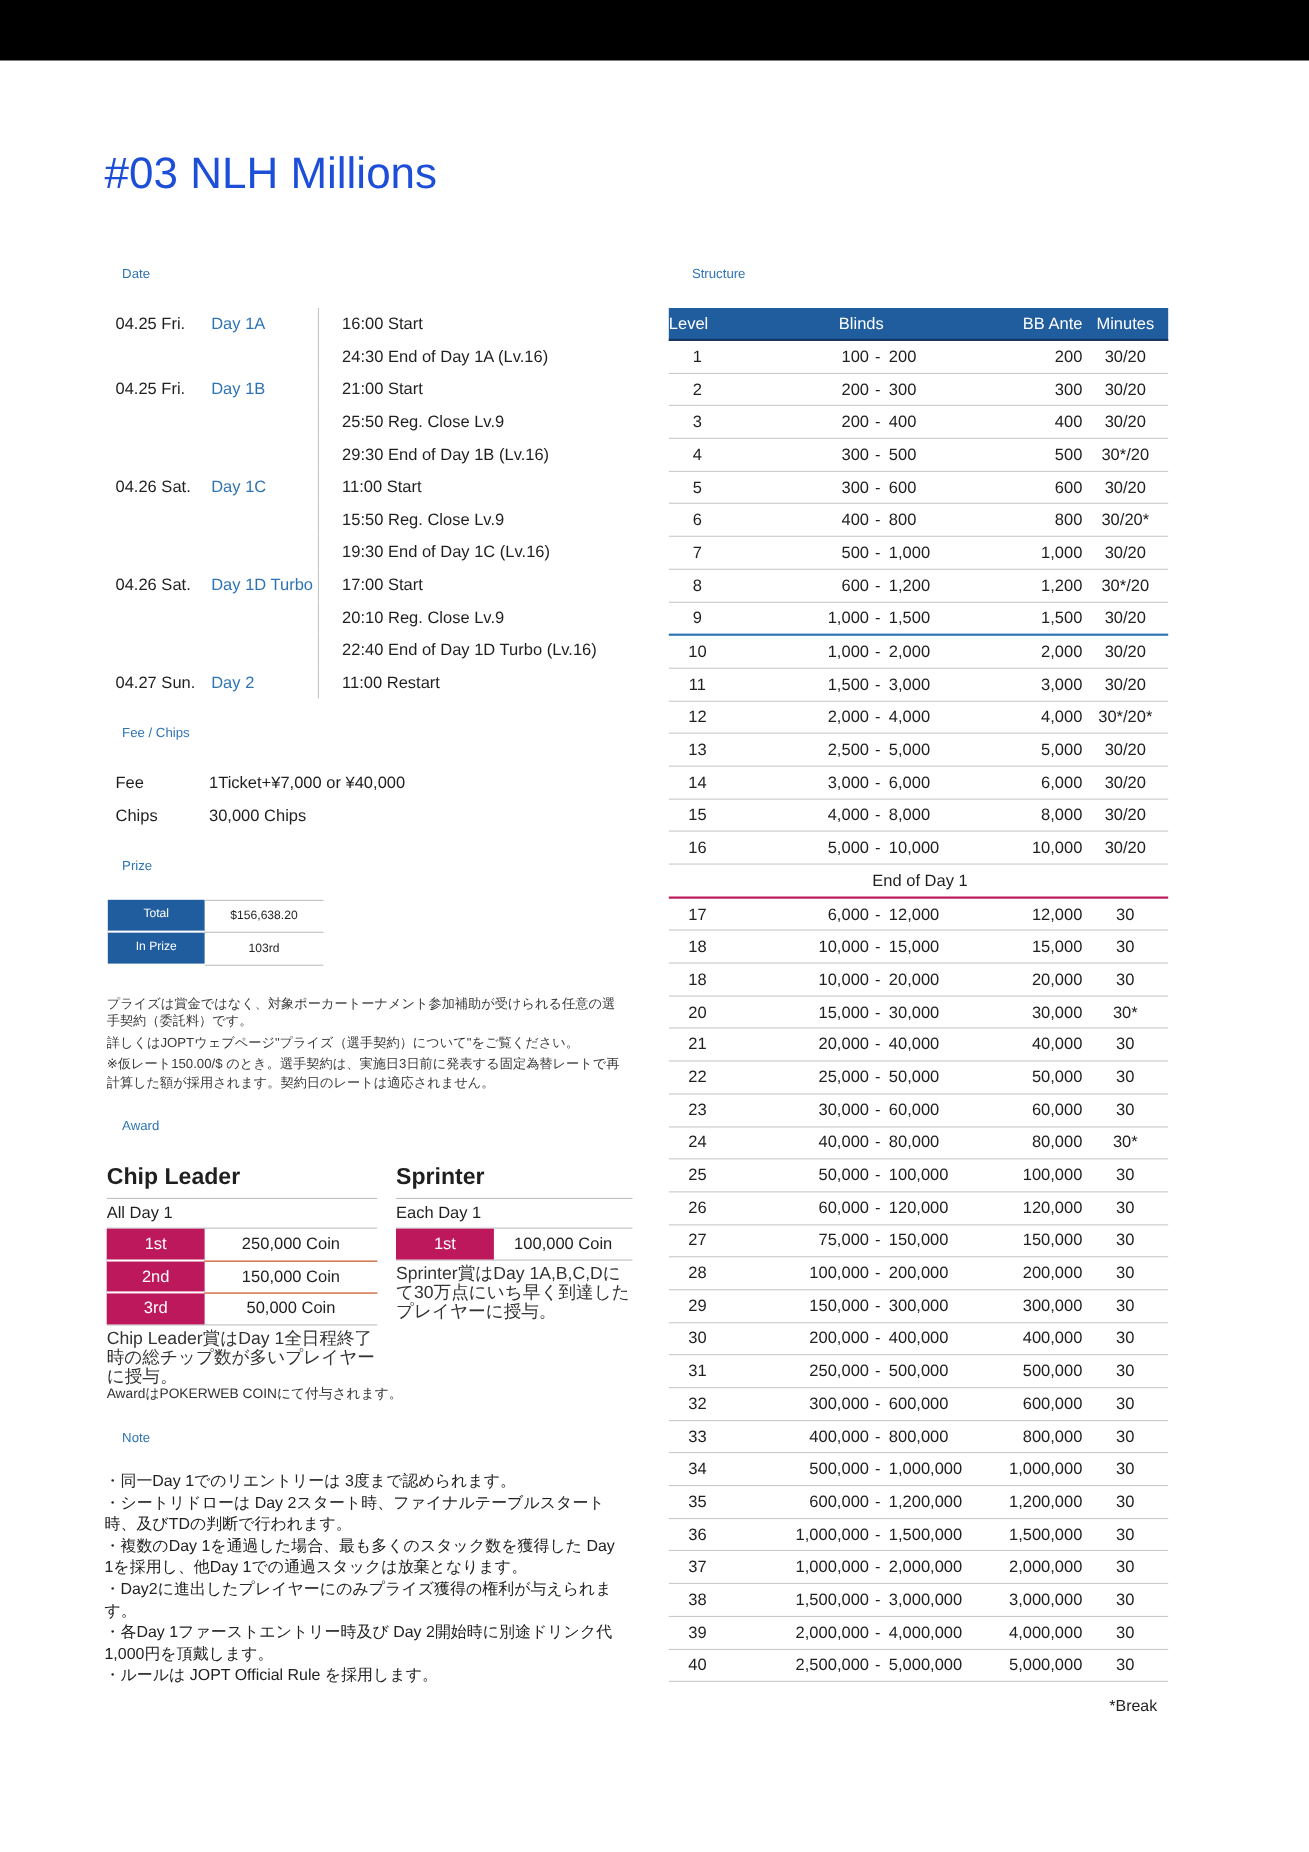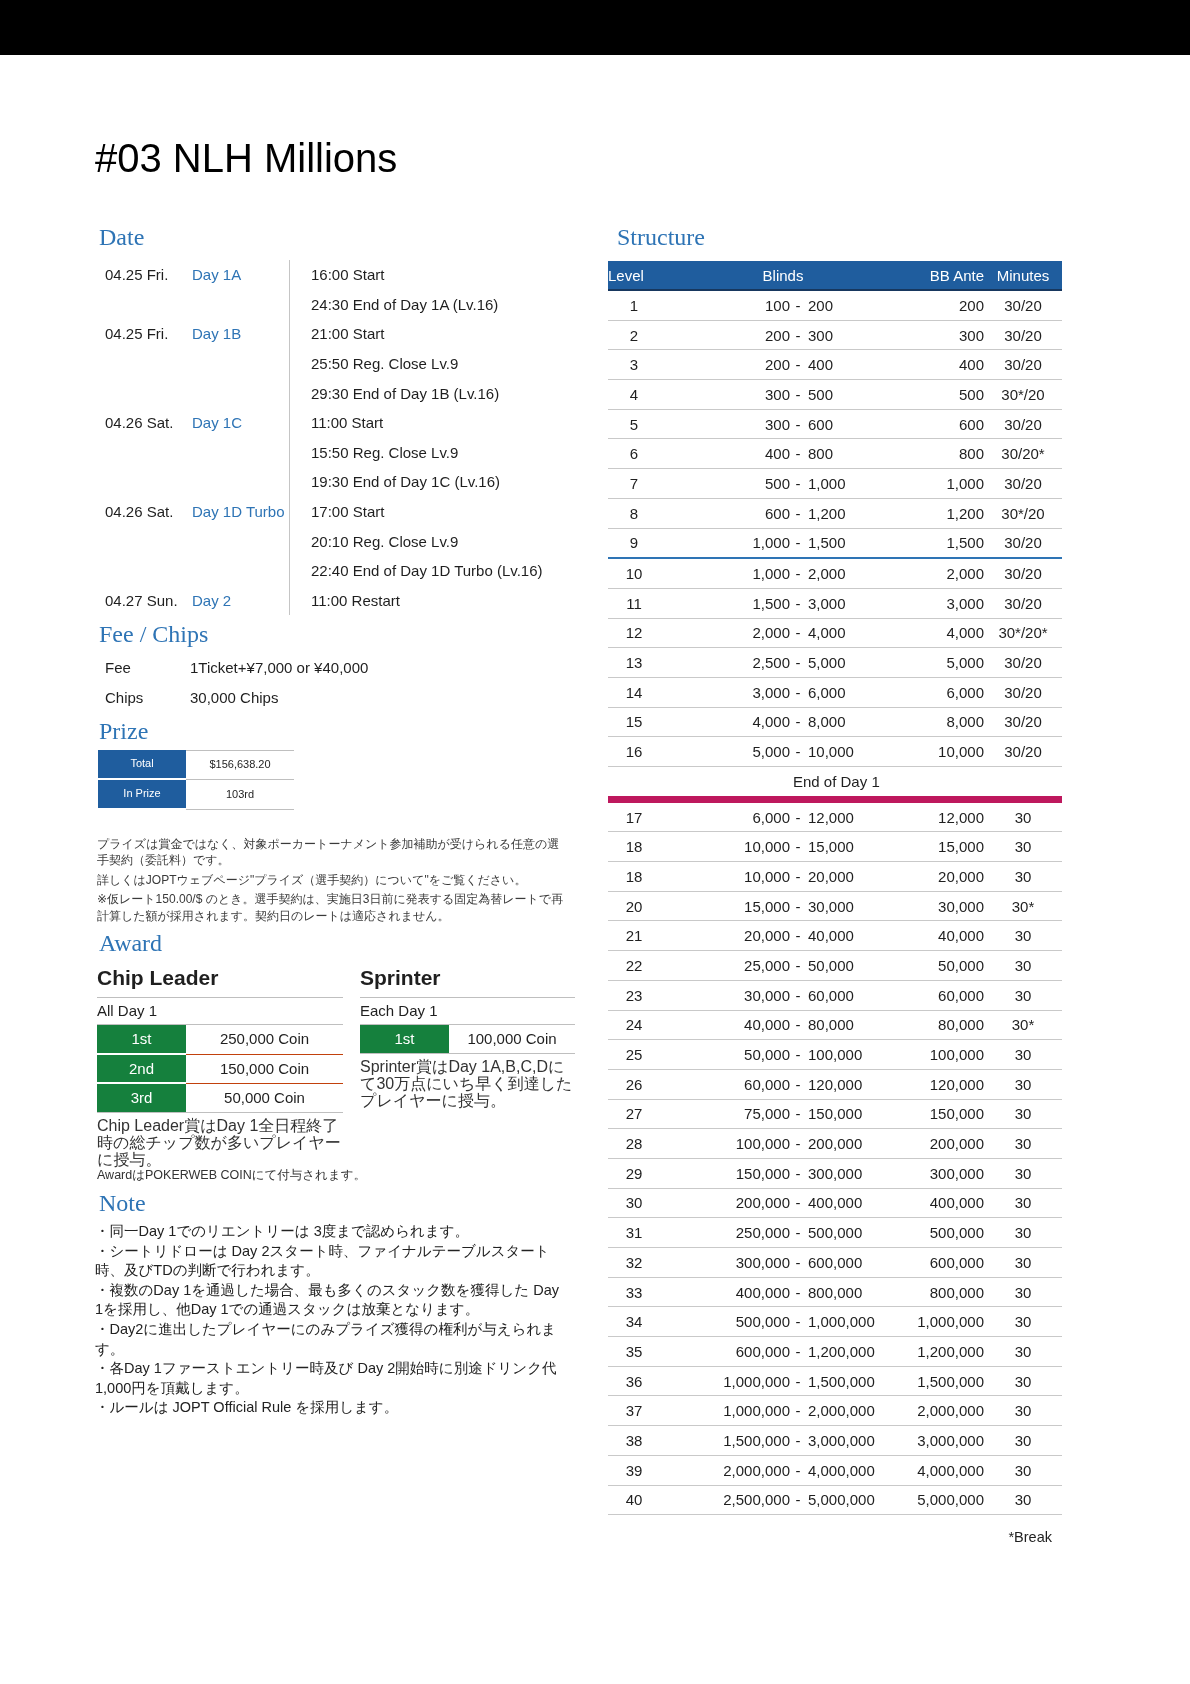--- a/index.html
+++ b/index.html
@@ -1,22 +1,22 @@
 <!DOCTYPE html>
 <html><head>
 <meta charset="utf-8">
 <style>
   html,body{margin:0;padding:0;background:#fff;}
   body{font-family:"Liberation Sans","DejaVu Sans",sans-serif;color:#1f1f1f;}
   .page{position:relative;width:1190px;height:1684px;background:#fff;overflow:hidden;}
   .topbar{position:absolute;left:0;top:0;width:100%;height:55px;background:#000;}
-  .title{position:absolute;left:95px;top:134px;font-size:40px;line-height:48px;font-weight:400;color:#000000;}
+  .title{position:absolute;left:95px;top:134px;font-size:40px;line-height:48px;font-weight:400;color:#1d4ed8;}
   .col-left{position:absolute;left:95px;top:218px;width:478px;}
   .col-right{position:absolute;left:608px;top:218px;width:454px;}
-  h2.sec{font-size:24px;line-height:30px;font-weight:400;color:#2E74B5;margin:4px;font-family:Liberation Serif, serif;}
+  h2.sec{font-size:12px;line-height:30px;font-weight:400;color:#2E74B5;margin:16px;}
   
   .date-table{margin-top:8px;}
   .drow{display:grid;grid-template-columns:87px 97px 1fr;padding-left:10px;height:29.6px;align-items:center;font-size:15px;}
   .drow .time{border-left:1px solid #C5C5C5;padding-left:21px;align-self:stretch;display:flex;align-items:center;}
   .day{color:#2E74B5;}
   
   .fee-head{margin-top:40px;}
   .fee-rows{margin-top:4px;}
   .kv{display:grid;grid-template-columns:85px 1fr;padding-left:10px;height:29.6px;align-items:center;font-size:15px;}
   
@@ -32,21 +32,21 @@
   
   .award-head{margin-top:44px;}
   .award-wrap{position:relative;height:205px;margin-top:0;}
   .award-col{position:absolute;top:0;}
   .award-col.chip{left:2px;width:246px;}
   .award-col.sprint{left:265px;width:215px;}
   .award-title{font-size:21px;font-weight:700;padding:4px 0 7px 0;border-bottom:1px solid #BFBFBF;}
   .award-sub{font-size:15px;padding:4px 0 5px 0;}
   .award-table{border-top:1px solid #BFBFBF;border-bottom:1px solid #BFBFBF;font-size:15px;}
   .arow{display:grid;grid-template-columns:89px 1fr;}
-  .alabel{background:#15803d;color:#fff;text-align:center;height:27.6px;line-height:27.6px;border-bottom:2px solid #fff;}
+  .alabel{background:#be185d;color:#fff;text-align:center;height:27.6px;line-height:27.6px;border-bottom:2px solid #fff;}
   .arow:last-child .alabel{border-bottom:none;}
   .aval{text-align:center;height:28.6px;line-height:28.6px;border-bottom:1px solid #c2410c;}
   .arow:last-child .aval{border-bottom:none;height:27.6px;}
   .award-note{font-size:16px;line-height:17px;color:#333;margin-top:4px;}
   .award-footer{font-size:12.5px;color:#333;margin:0 0 0 2px;}
   
   .note-head{margin-top:12px;}
   .note-list{margin-top:4px;width:475px;font-size:14.5px;line-height:19.6px;color:#222;}
   .note-list p{margin:0;}
   
@@ -57,21 +57,21 @@
   .h-ante{text-align:right;}
   .h-min{text-align:center;}
   .srow{display:grid;grid-template-columns:52px 130px 16px 100px 78px 78px;height:28.7px;align-items:center;border-bottom:1px solid #C9C9C9;font-size:15px;}
   .s-level{text-align:center;}
   .s-sb{text-align:right;}
   .s-dash{text-align:center;}
   .s-bb{text-align:left;padding-left:2px;}
   .s-ante{text-align:right;}
   .s-min{text-align:center;}
   .srow.reg{border-bottom:2px solid #2E74B5;}
-  .end-row{display:flex;align-items:center;height:28.7px;border-bottom:7px solid #be185d;padding-left:185px;font-size:15px;}
+  .end-row{display:flex;align-items:center;height:28.7px;border-bottom:2px solid #be185d;padding-left:185px;font-size:15px;}
   .sfoot{text-align:right;padding-right:10px;font-size:14.5px;margin-top:14px;}
 </style>
 </head>
 <body>
 
 <div class="page">
   <div class="topbar"></div>
   <div class="title">#03 NLH Millions</div>
 
   <div class="col-left">

